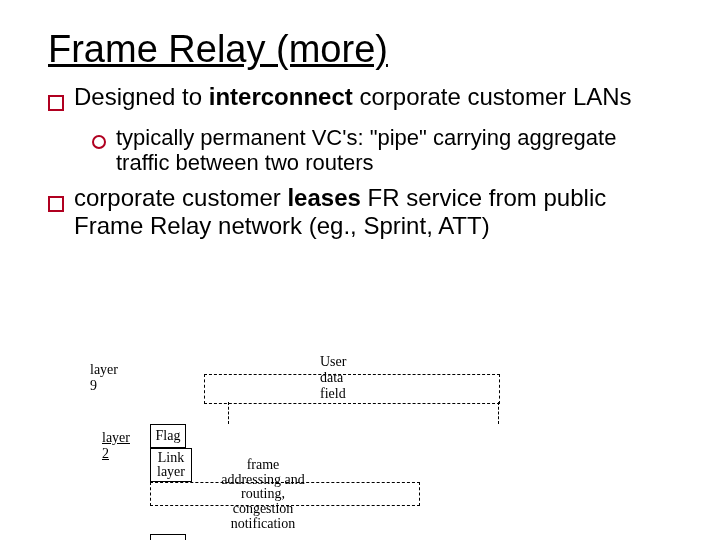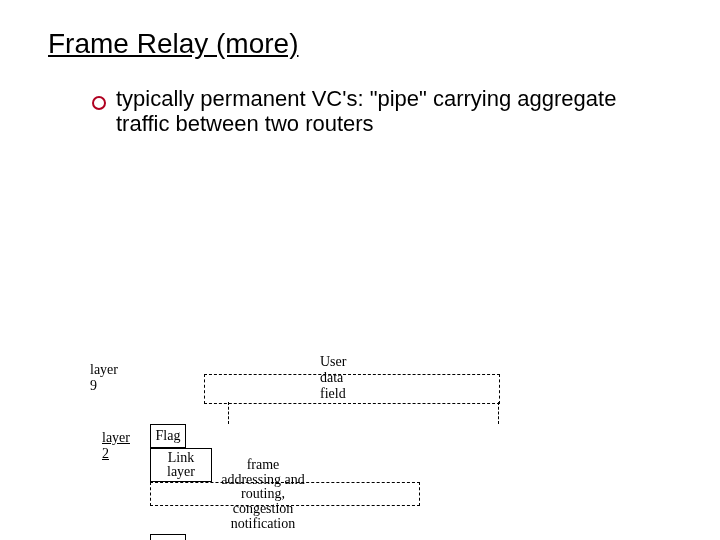--- a/index.html
+++ b/index.html
@@ -1,18 +1,18 @@
 <!DOCTYPE html>
 <html><head>
 <meta charset="utf-8">
 <style>
   * { box-sizing: border-box; margin: 0; padding: 0; }
   html, body { width: 720px; height: 540px; background: #fff; font-family: "Trebuchet MS", "Comic Sans MS", sans-serif; color: #000; }
   .slide { position: relative; width: 720px; height: 540px; padding: 28px 48px; }
-  .title { font-size: 28px; text-decoration: underline; margin-bottom: 26px; font-weight: 400; }
+  .title { font-size: 38px; text-decoration: underline; margin-bottom: 12px; font-weight: 400; }
   .level1 { font-size: 24px; margin: 8px 0 8px 0; display: flex; }
   .level1 .bullet { flex: 0 0 auto; margin-right: 10px; margin-top: 6px; }
   .level1 .txt { flex: 1 1 auto; line-height: 1.2; }
   .level2 { font-size: 22px; margin: 4px 0 4px 44px; display: flex; }
   .level2 .bullet { flex: 0 0 auto; margin-right: 10px; margin-top: 4px; }
   .level2 .txt { flex: 1 1 auto; line-height: 1.15; }
   .sqbullet { width: 16px; height: 16px; border: 2px solid #b00020; background: #fff; display: inline-block; }
   .cbullet { width: 14px; height: 14px; border: 2px solid #b00020; border-radius: 50%; background: #fff; display: inline-block; }
   .bold { font-weight: 700; }
 
@@ -23,40 +23,52 @@
   .frame-label { position: absolute; left: 128px; top: 108px; width: 90px; text-align: center; line-height: 1.05; }
 
   .row { position: absolute; display: flex; flex-direction: column; }
   .cell { border: 1px solid #000; padding: 2px 4px; min-height: 24px; display: flex; align-items: center; justify-content: center; }
 
   .row3 { left: 114px; top: 24px; }
   .row3 .datafield { width: 296px; height: 30px; border: 1px dashed #000; }
 
   .row2 { left: 60px; top: 74px; }
   .flag1 { width: 36px; }
-  .linkl { width: 62px; text-align: center; line-height: 1.0; }
+  .linkl { width: 42px; text-align: center; line-height: 1.0; }
   .databox { width: 270px; border: 1px dashed #000; }
   .crc { width: 36px; margin-top: 28px; }
   .flag2 { width: 32px; }
 
   .vline { position: absolute; border-left: 1px dashed #000; }
 </style>
 </head>
 <body>
 
 <div class="slide">
   <h1 class="title">Frame Relay (more)</h1>
 
+  <div class="level1">
+    <span class="bullet"><span class="sqbullet"></span></span>
+    <span class="txt">
+      <span>Designed to </span><span class="bold">interconnect</span><span> corporate customer LANs</span>
+    </span>
+  </div>
 
   <div class="level2">
     <span class="bullet"><span class="cbullet"></span></span>
     <span class="txt">typically permanent VC's: "pipe" carrying aggregate traffic between two routers</span>
   </div>
 
 
+  <div class="level1">
+    <span class="bullet"><span class="sqbullet"></span></span>
+    <span class="txt">
+      <span>corporate customer </span><span class="bold">leases</span><span>  FR service from public Frame Relay network (eg., Sprint, ATT)</span>
+    </span>
+  </div>
 
   <div class="diagram">
     <div class="layer3-label">layer 9</div>
     <div class="layer2-label">layer 2</div>
     <div class="userdata-label">User data field</div>
 
     <div class="row row3">
       <div class="cell datafield"></div>
     </div>
 

